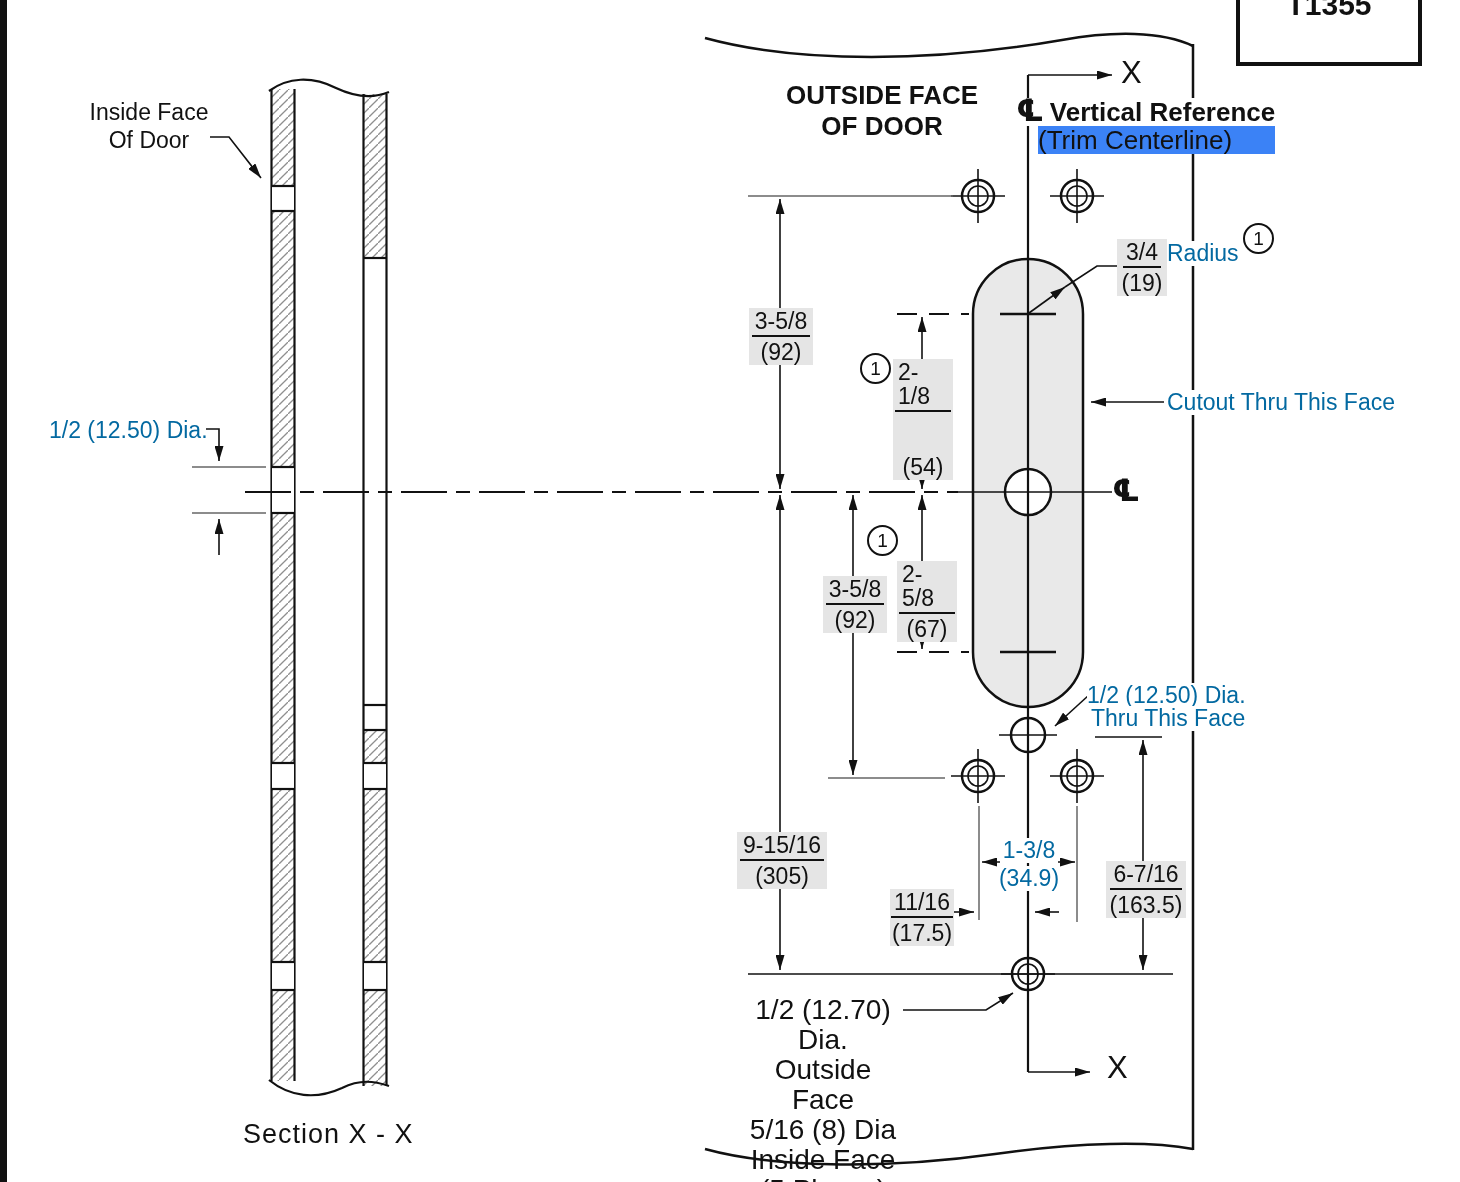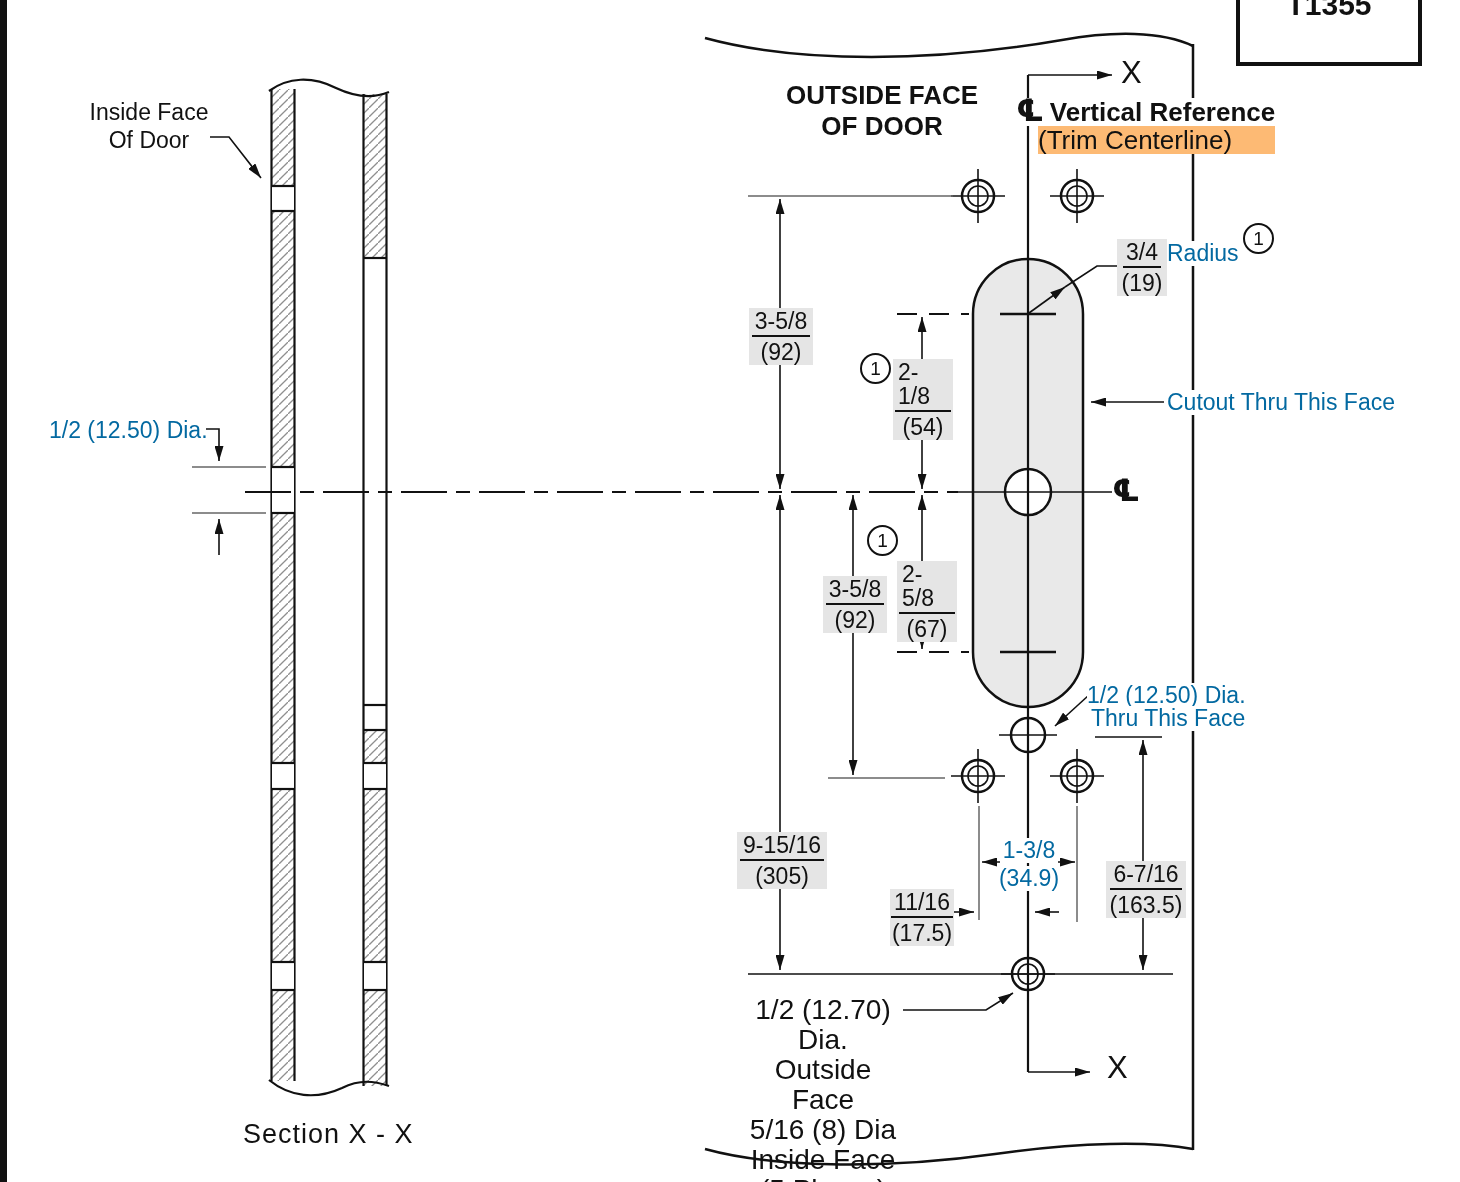--- a/index.html
+++ b/index.html
@@ -28,21 +28,21 @@
   .dim .frac { border-bottom:2px solid #111; padding:0 3px 2px; }
   .dim .mm   { padding-top:3px; }
 
   .callout { position:absolute; width:27px; height:27px; border:2.2px solid #111; border-radius:50%;
              background:#fff; display:flex; align-items:center; justify-content:center;
              font-size:19px; line-height:19px; }
 
   .refline { display:flex; align-items:flex-start; background:#fff; }
   .refline .clsym { font-size:31px; line-height:26px; font-weight:bold; margin-right:6px; }
   .refline .reftxt { font-size:26px; line-height:28px; font-weight:bold; }
-  .refsub { font-size:26px; line-height:28px; background:#fdba74; }
+  .refsub { font-size:26px; line-height:28px; background:#3b82f6; }
 
   .axis-x { position:absolute; font-size:31px; line-height:31px; }
 
   #t1355-box { position:absolute; left:1236px; top:-22px; width:178px; height:80px;
                border:4px solid #111; background:#fff; text-align:center; }
   #t1355-box .num { margin-top:6px; font-size:30px; font-weight:bold; }
 
   #outside-face { position:absolute; left:776px; top:80px; width:212px; text-align:center;
                   font-weight:bold; font-size:26px; line-height:31px; }
   #mount-note { position:absolute; left:744px; top:995px; width:158px; text-align:center;
@@ -228,21 +228,21 @@
   <div class="lbl bg" style="left:1167px;top:241px;">Radius</div>
   <div class="callout" style="left:1243px;top:223px;">1</div>
 
   <div class="lbl bg" style="left:1167px;top:390px;">Cutout Thru This Face</div>
 
   <div class="dim" style="left:749px;top:308px;width:60px;">
     <span class="frac">3-5/8</span>
     <span class="mm">(92)</span>
   </div>
   <div class="callout" style="left:860px;top:353px;">1</div>
-  <div class="dim" style="left:893px;top:359px;width:56px;">
+  <div class="dim" style="left:893px;top:359px;width:56px;gap:40px;">
     <span class="frac">2-1/8</span>
     <span class="mm">(54)</span>
   </div>
   <div class="callout" style="left:867px;top:525px;">1</div>
   <div class="dim" style="left:897px;top:561px;width:56px;">
     <span class="frac">2-5/8</span>
     <span class="mm">(67)</span>
   </div>
   <div class="dim" style="left:823px;top:576px;width:60px;">
     <span class="frac">3-5/8</span>

